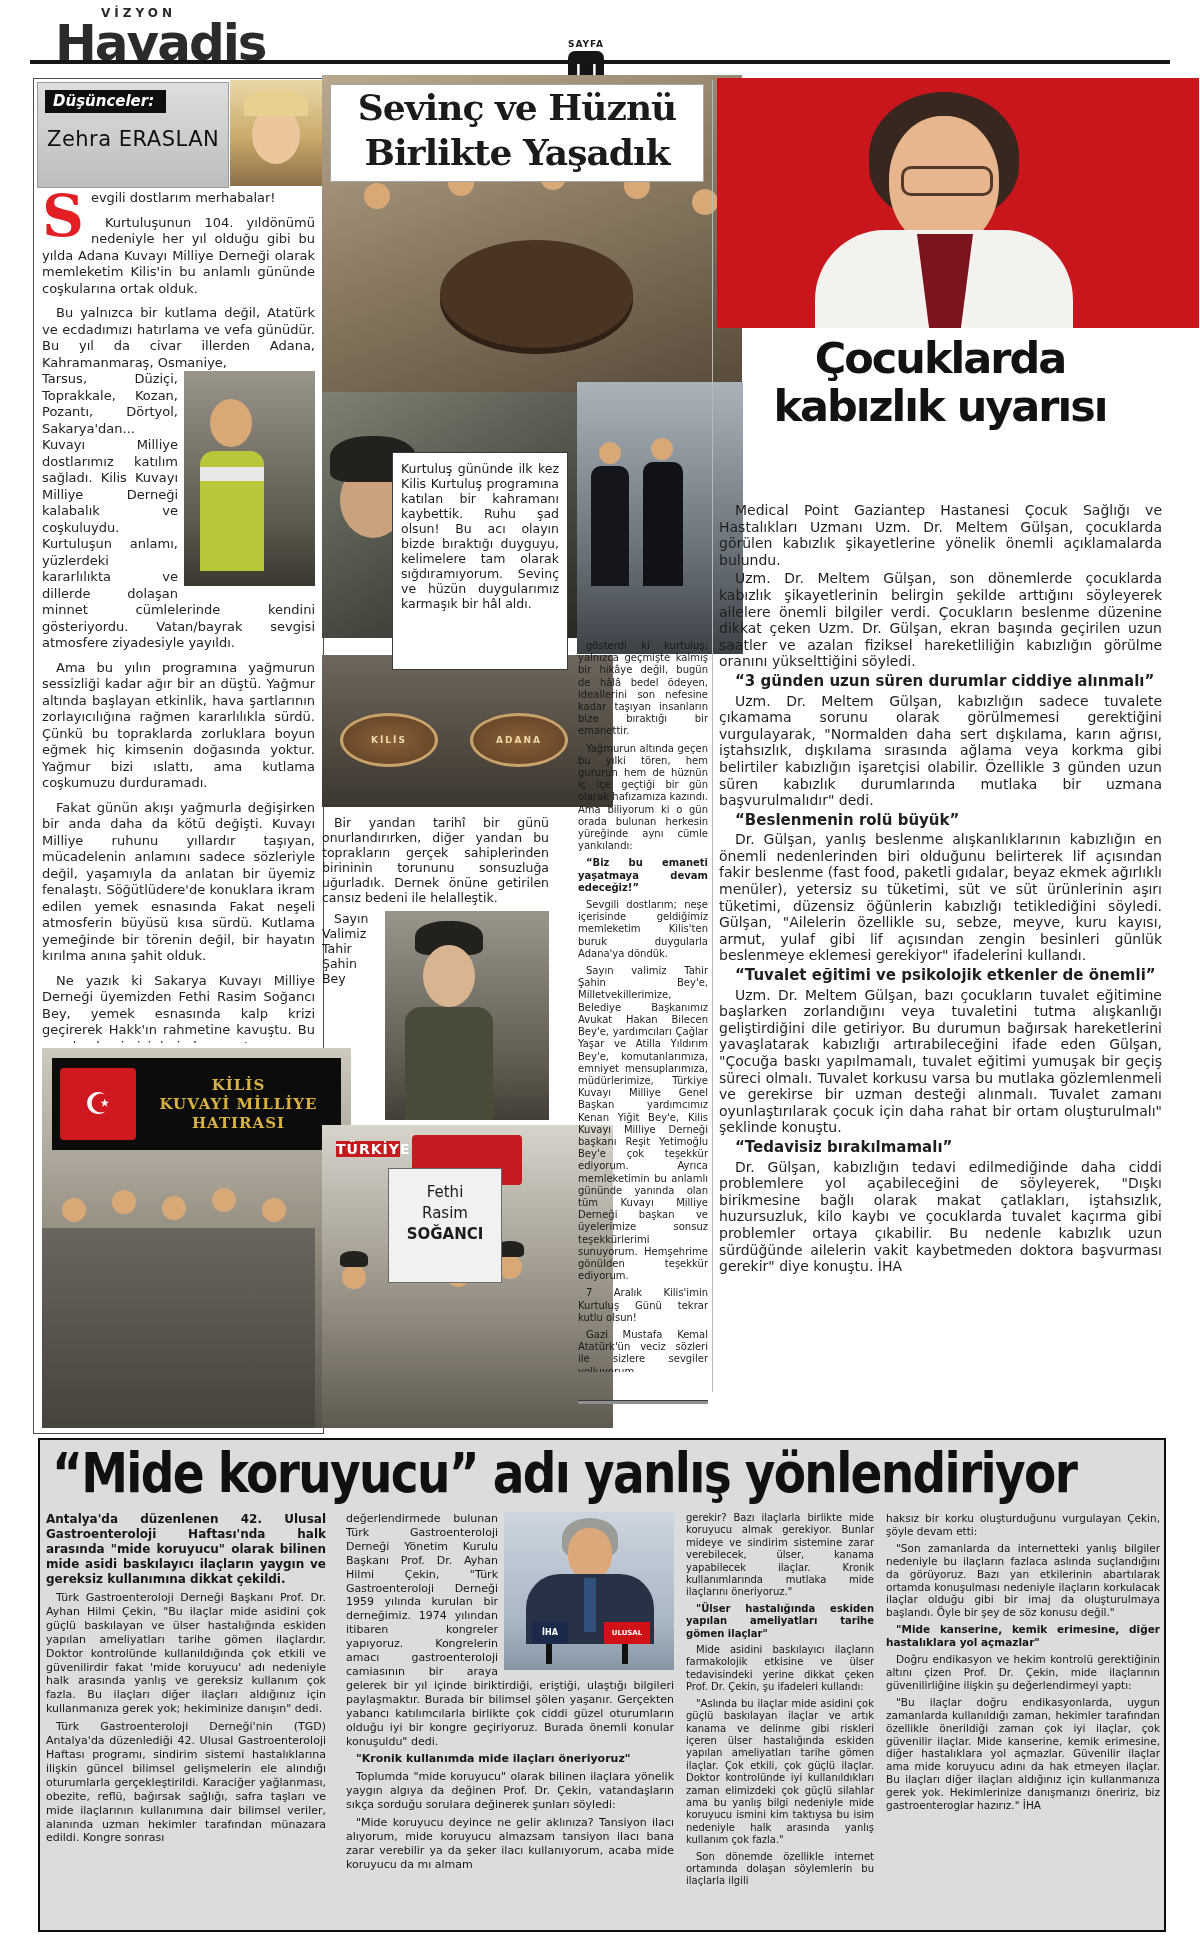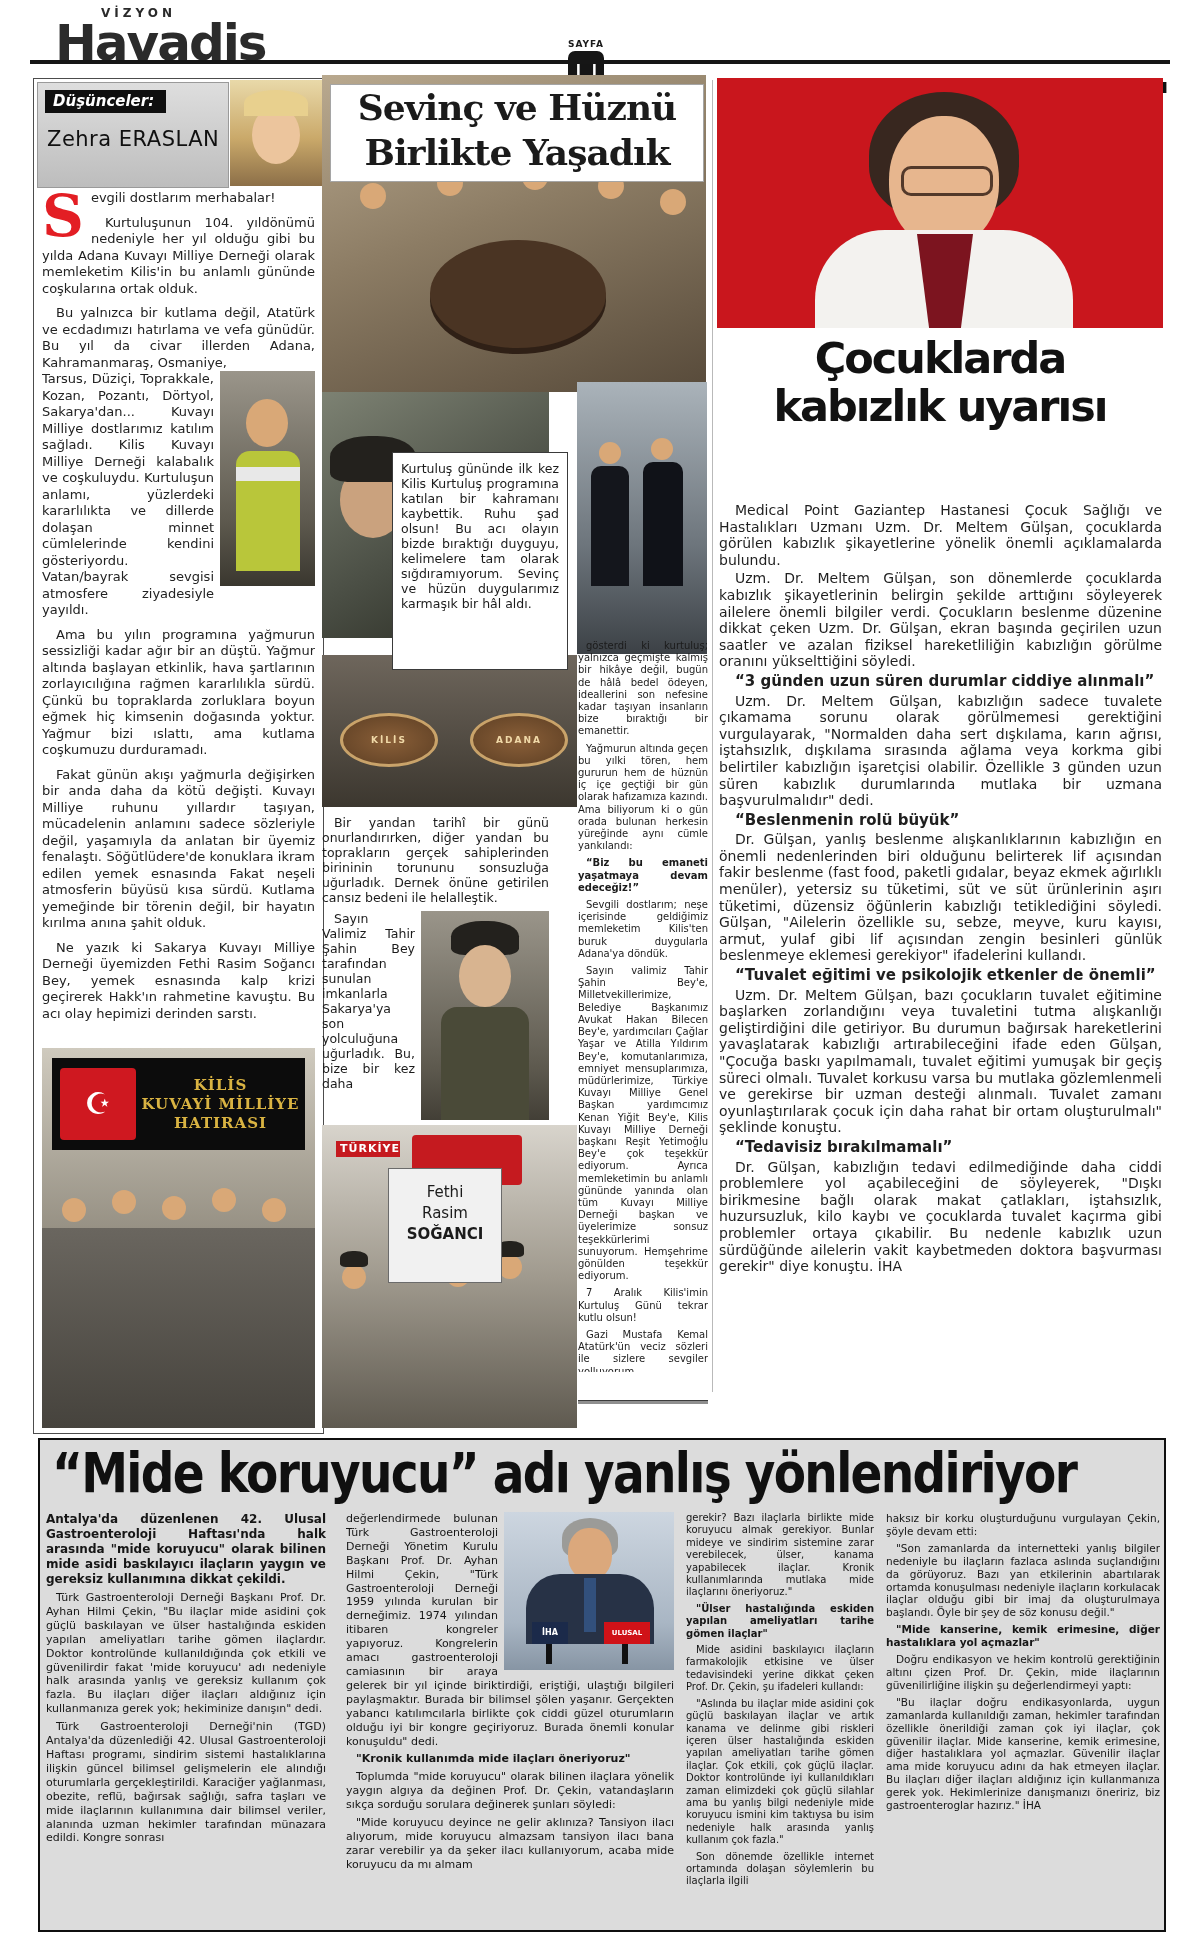--- a/index.html
+++ b/index.html
@@ -37,41 +37,41 @@
   .mid-text p{margin:0 0 6px;text-indent:12px;}
   .c4-text{font-size:10px;line-height:12.2px;}
   .c4-text p{margin:0 0 5px;text-indent:8px;}
   .bold{font-weight:bold;}
   .caption-box{background:#f1f1f1;border:1px solid #6b6b6b;text-align:center;
                font-size:15px;line-height:21px;padding-top:13px;}
   .vdiv{background:#b9b9b9;}
   .endrule{background:#8f8f8f;border-top:1px solid #3c3c3c;}
 
   
-  .ph{overflow:hidden;position:absolute;}
+  .ph{overflow:hidden;position:absolute;padding-left:36px;}
   .ph-table{background:linear-gradient(160deg,#b9a98f 0%,#8c7c64 45%,#574a3a 100%);}
   .ph-table .tbl{position:absolute;left:28%;top:52%;width:46%;height:34%;background:#4a3423;
                  border-radius:50%;box-shadow:0 6px 0 #2f2016;}
   .ph-selfie{background:linear-gradient(150deg,#7d8273 0%,#4c5046 55%,#26281f 100%);}
   .ph-cars{background:linear-gradient(#aab3ba,#6d757c 60%,#3c4146);}
   .ph-bread{background:linear-gradient(#6e665c,#3c372f);}
   .bread-oval{position:absolute;background:radial-gradient(#8a5f38,#5d3f24);border:3px solid #c9a36a;
               border-radius:50%;color:#f0d9a8;font-size:9px;font-weight:bold;letter-spacing:2px;
               text-align:center;}
   .ph-portrait{background:linear-gradient(#9a958a,#5d594e 70%,#3a372f);}
   .head{position:absolute;border-radius:50%;background:#d9a877;}
   .cap-hat{position:absolute;background:#23211d;border-radius:45% 45% 20% 20%;}
   .ph-crowd{background:linear-gradient(#cfcabe 0%,#8e887b 55%,#55504a 100%);}
   .sign{position:absolute;left:10px;right:10px;top:10px;height:92px;background:#0c0c0c;
         display:flex;align-items:center;}
   .sign-flag{width:76px;height:72px;margin-left:8px;background:#cf1820;border-radius:4px;
              color:#fff;font-size:30px;text-align:center;line-height:72px;}
   .sign-text{flex:1;text-align:center;color:#d9b342;font-family:"DejaVu Serif",serif;
              font-weight:bold;line-height:19px;font-size:15px;letter-spacing:1px;}
-  .flag-banner{position:absolute;background:#c51a1f;color:#fff;font-size:11px;font-weight:bold;
+  .flag-banner{position:absolute;background:#c51a1f;color:#fff;font-size:14px;font-weight:bold;
                text-align:right;line-height:16px;letter-spacing:1px;}
 
   
   .health-photo{background:#c9161d;}
   .h-hair{position:absolute;left:152px;top:14px;width:150px;height:128px;background:#38271f;
           border-radius:50% 50% 42% 42%;}
   .h-face{position:absolute;left:172px;top:38px;width:110px;height:132px;background:#e7b68e;
           border-radius:48%;}
   .h-glasses{position:absolute;left:184px;top:88px;width:86px;height:24px;
              border:3px solid #53392a;border-radius:10px;}

